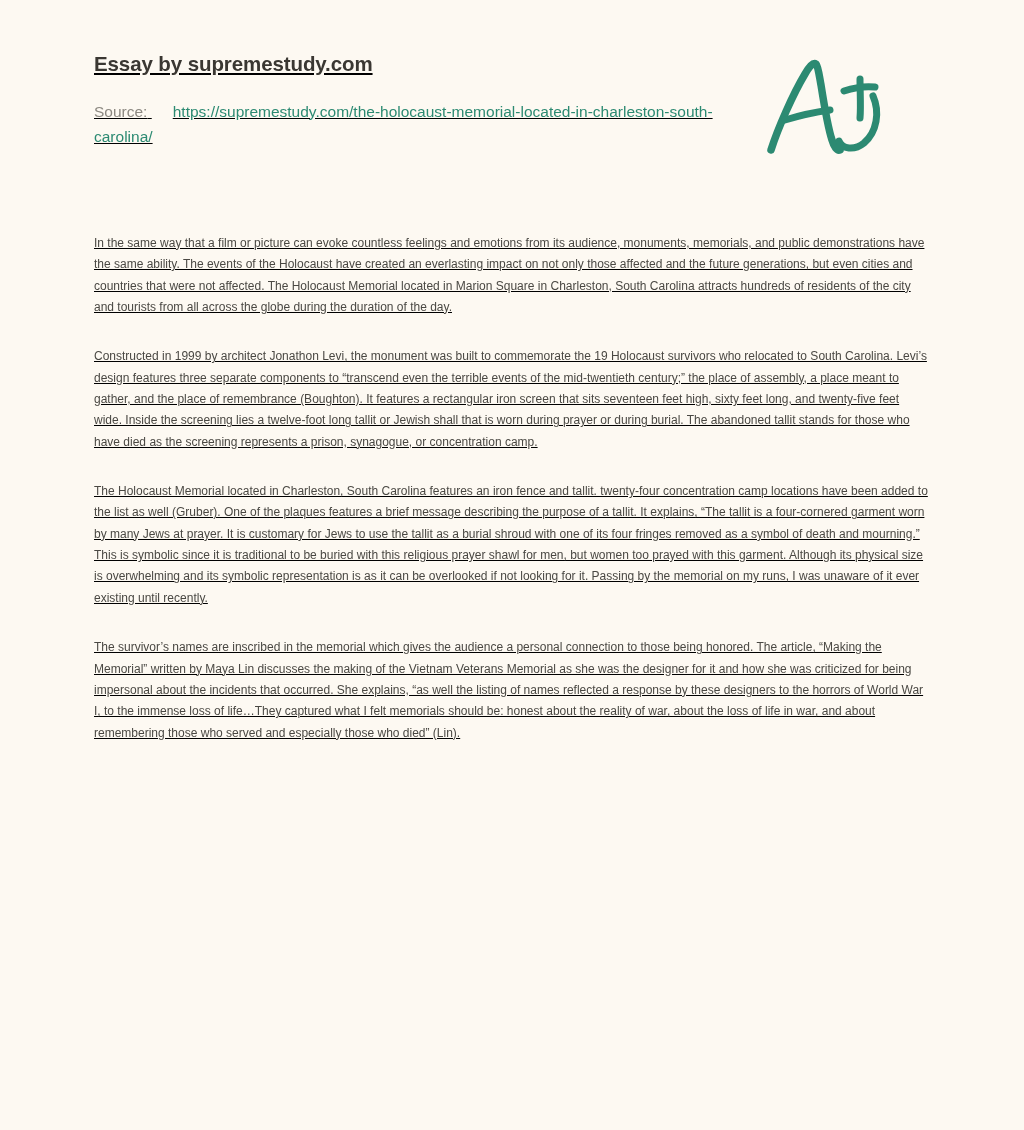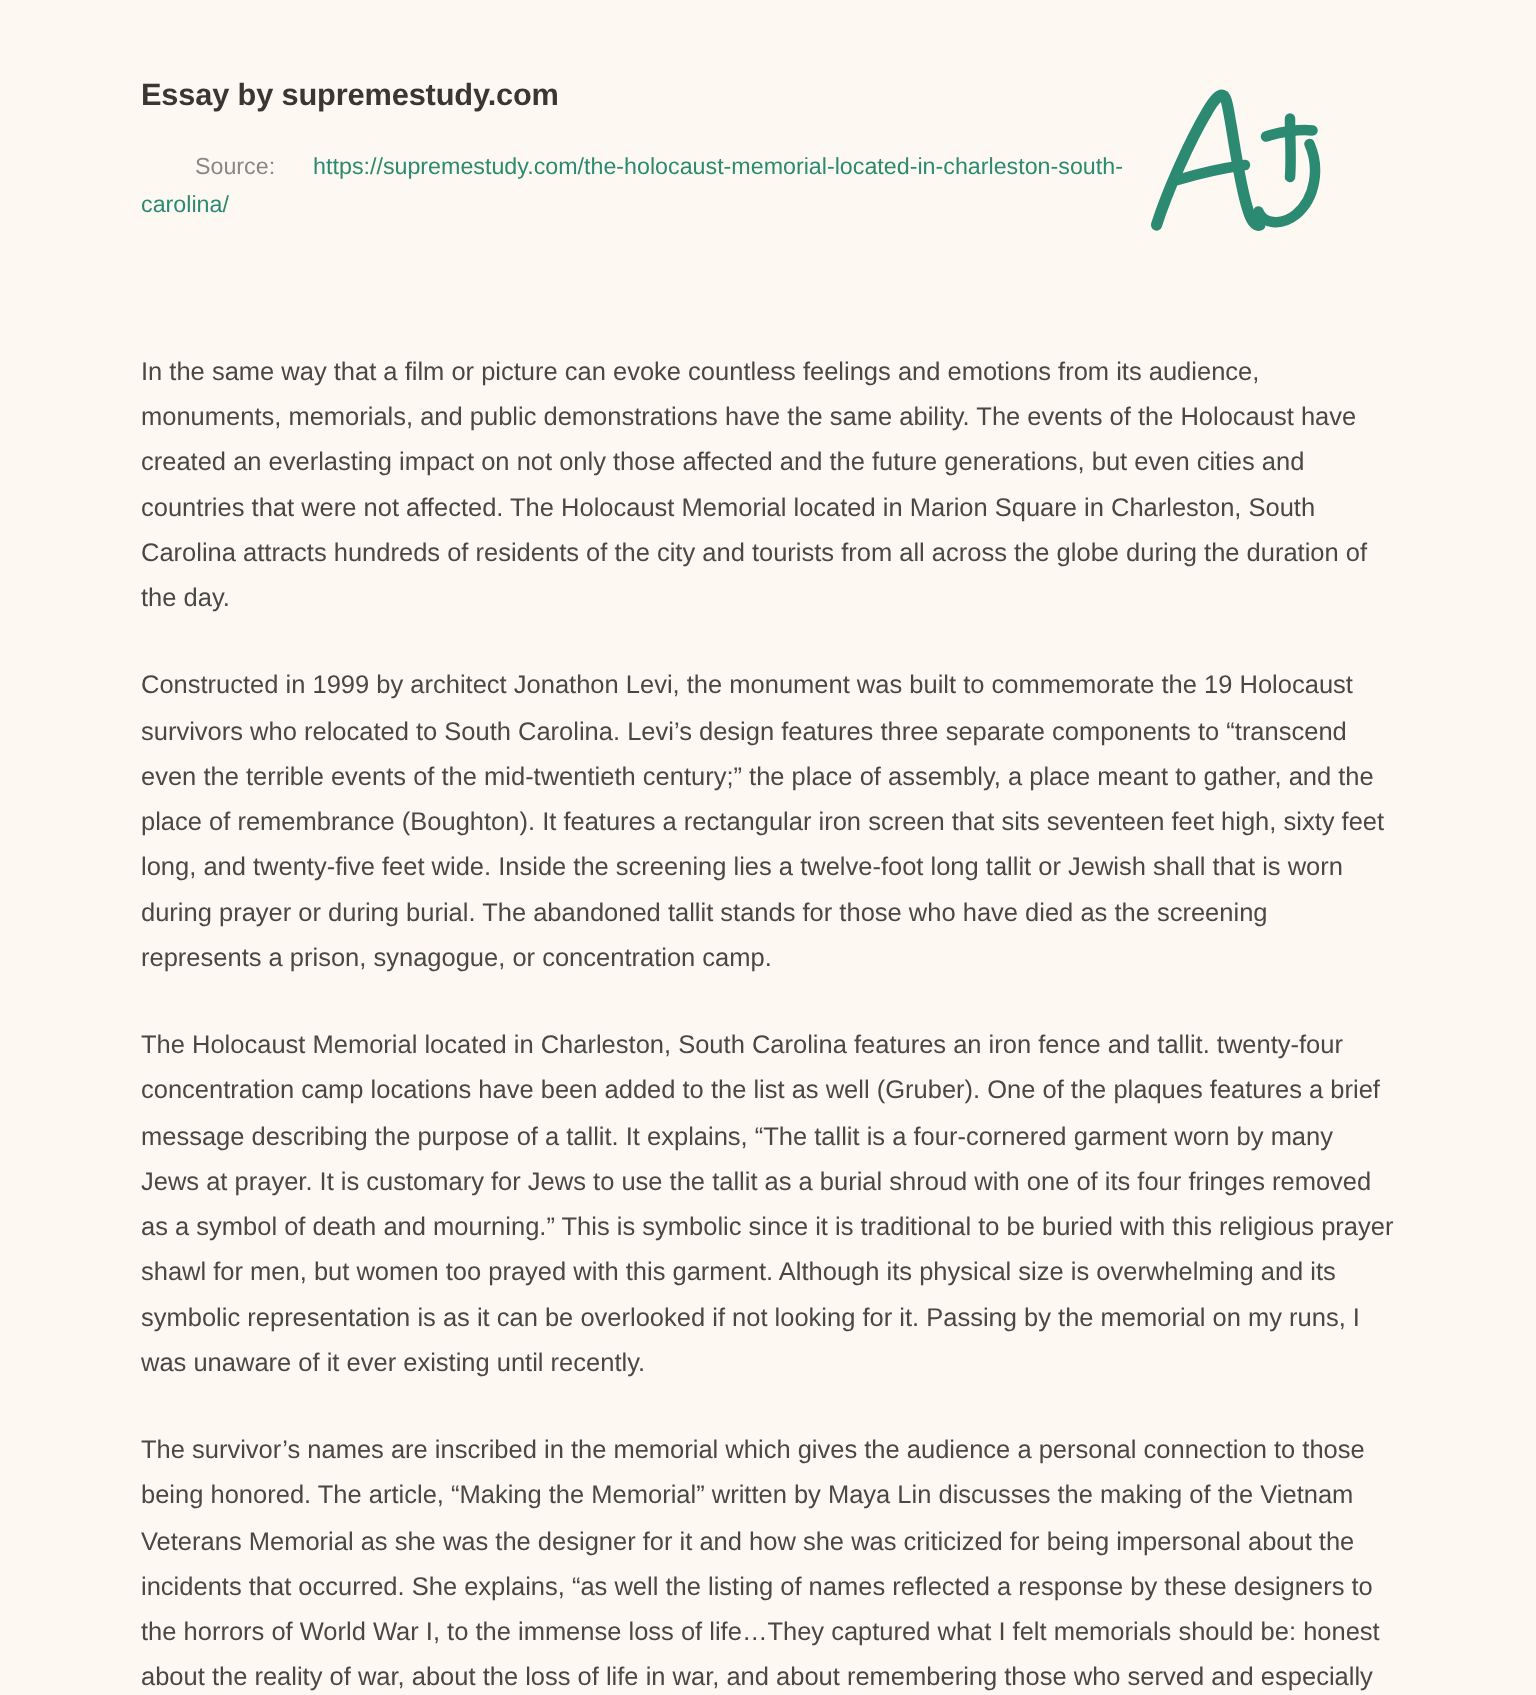--- a/index.html
+++ b/index.html
@@ -14,20 +14,21 @@
     overflow: hidden;
     position: relative;
   }
 
   .page {
     position: relative;
     width: 1024px;
     height: 1130px;
     box-sizing: border-box;
     padding: 0 94px;
+    text-decoration: underline;
   }
 
   
   .header {
     position: relative;
     padding-top: 52px;
   }
 
   .byline {
     font-size: 20.5px;
@@ -41,21 +42,20 @@
   .source-line {
     margin: 22px 0 0 0;
     font-size: 15.5px;
     line-height: 1.62;
     max-width: 660px;
     color: #8c8881;
     word-break: break-word;
   }
   .source-label {
     color: #8c8881;
-    margin-left: 36px;
   }
   .source-url {
     color: #2c8a72;
     text-decoration: none;
     padding-left: 21px;
   }
 
   
   .logo {
     position: absolute;
@@ -79,21 +79,21 @@
     font-size: 30.5px;
     font-weight: bold;
     color: #1b1a18;
     line-height: 1.32;
     letter-spacing: -0.25px;
     margin: 0 0 28px 0;
     max-width: 790px;
   }
 
   .article-body p {
-    font-size: 17px;
+    font-size: 12px;
     line-height: 1.78;
     color: #4a4843;
     margin: 0 0 28px 0;
     max-width: 838px;
     text-align: left;
   }
   .article-body p:last-child {
     margin-bottom: 0;
   }
 </style>

